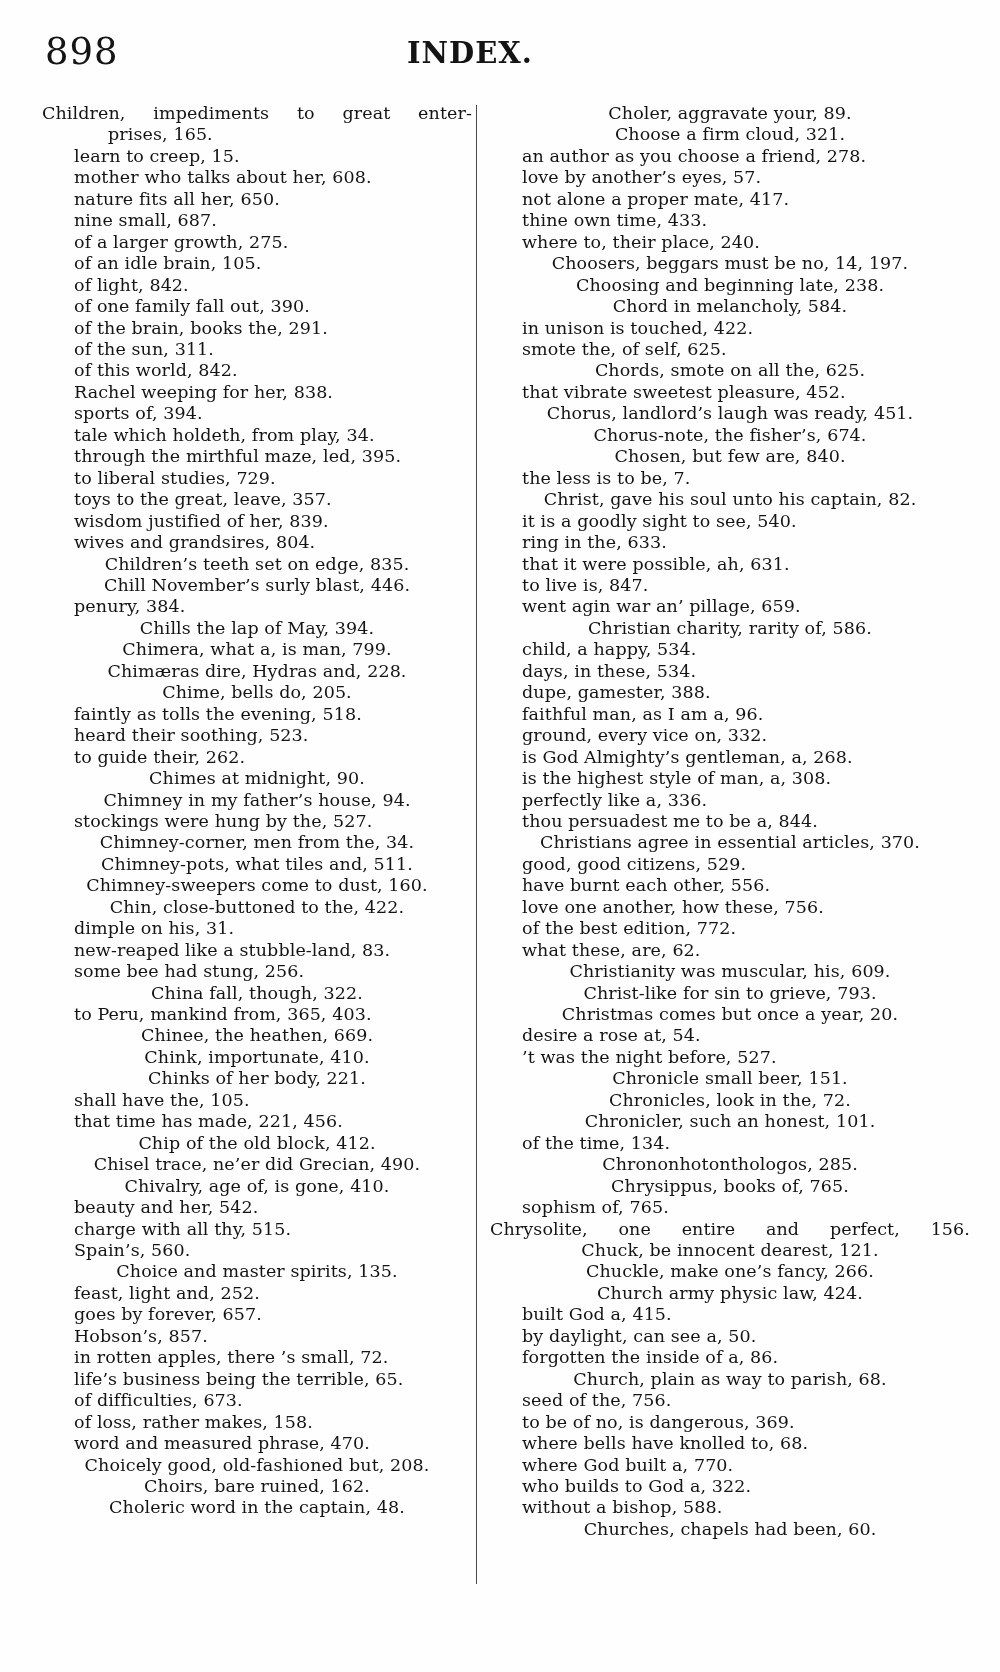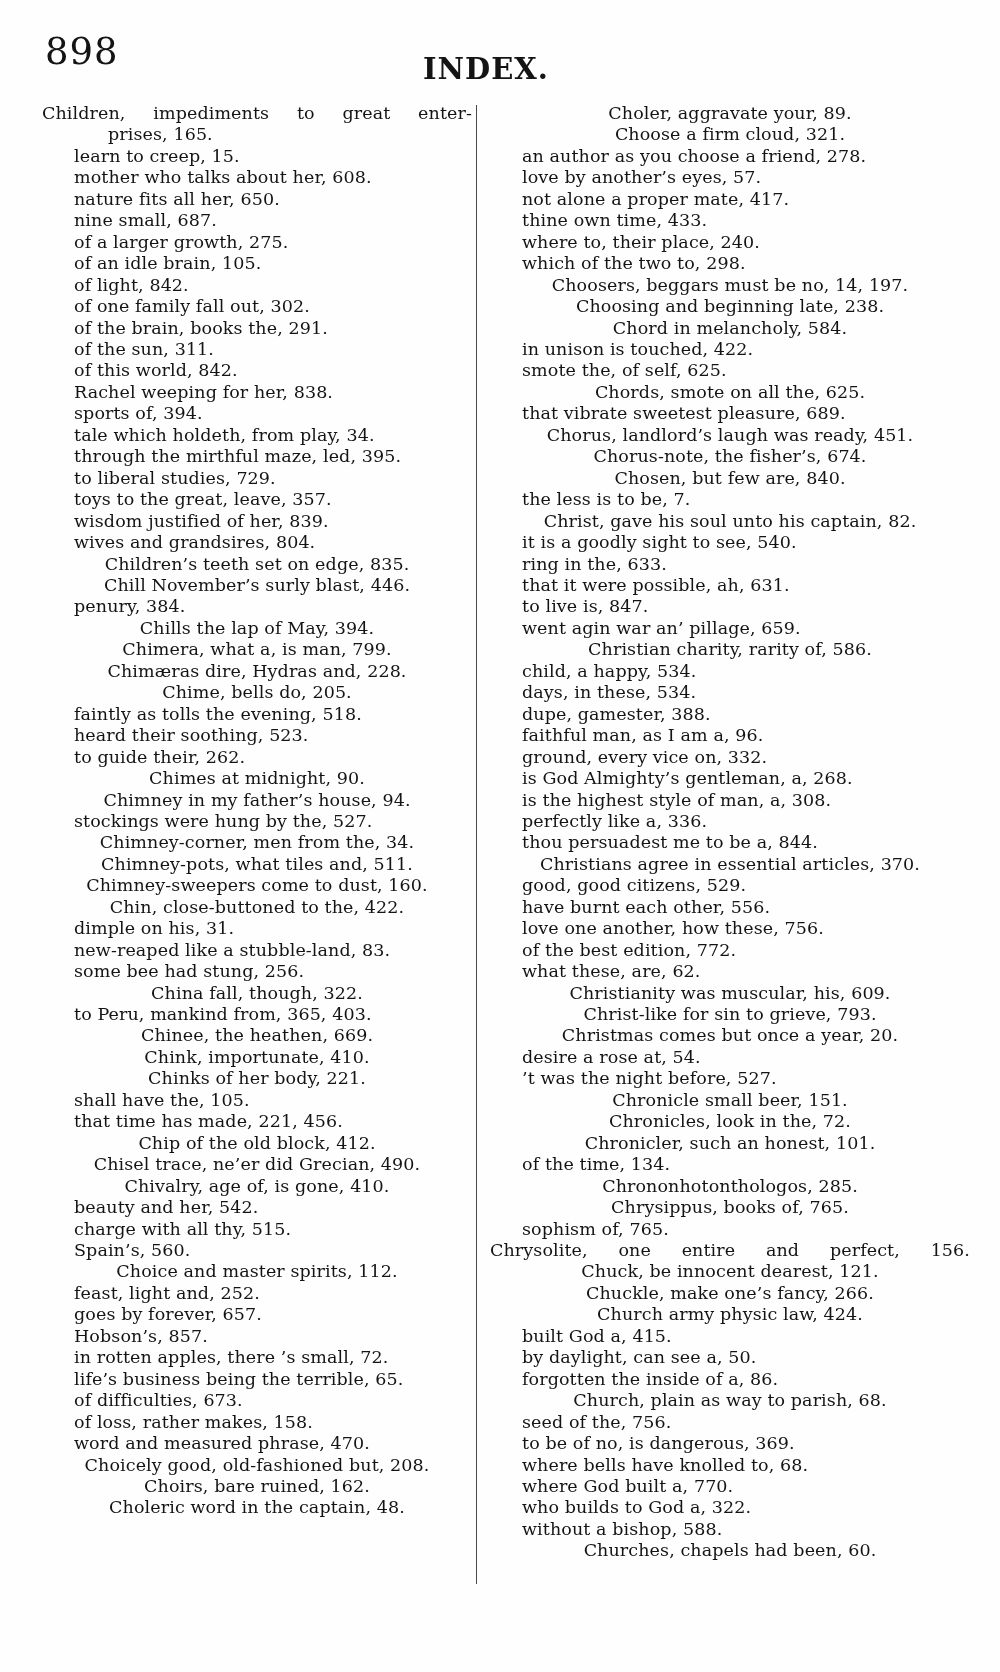--- a/index.html
+++ b/index.html
@@ -33,21 +33,21 @@
     left: 45px;
     top: 2px;
     font-size: 37px;
     letter-spacing: 1px;
   }
   .page-title {
     position: absolute;
     left: 0;
     top: 8px;
     width: 940px;
-    margin: 16px;
+    margin: 0;
     text-align: center;
     font-size: 29px;
     font-weight: bold;
     letter-spacing: 1px;
   }
   .columns {
     position: absolute;
     top: 103px;
     left: 42px;
     right: 30px;
@@ -97,21 +97,21 @@
     <section class="col col-left">
         <div class="line indent-0 justify">Children, impediments to great enter-</div>
         <div class="line indent-2">prises, 165.</div>
         <div class="line indent-1">learn to creep, 15.</div>
         <div class="line indent-1">mother who talks about her, 608.</div>
         <div class="line indent-1">nature fits all her, 650.</div>
         <div class="line indent-1">nine small, 687.</div>
         <div class="line indent-1">of a larger growth, 275.</div>
         <div class="line indent-1">of an idle brain, 105.</div>
         <div class="line indent-1">of light, 842.</div>
-        <div class="line indent-1">of one family fall out, 302.</div>
+        <div class="line indent-1">of one family fall out, 390.</div>
         <div class="line indent-1">of the brain, books the, 291.</div>
         <div class="line indent-1">of the sun, 311.</div>
         <div class="line indent-1">of this world, 842.</div>
         <div class="line indent-1">Rachel weeping for her, 838.</div>
         <div class="line indent-1">sports of, 394.</div>
         <div class="line indent-1">tale which holdeth, from play, 34.</div>
         <div class="line indent-1">through the mirthful maze, led, 395.</div>
         <div class="line indent-1">to liberal studies, 729.</div>
         <div class="line indent-1">toys to the great, leave, 357.</div>
         <div class="line indent-1">wisdom justified of her, 839.</div>
@@ -142,21 +142,21 @@
         <div class="line indent-0">Chink, importunate, 410.</div>
         <div class="line indent-0">Chinks of her body, 221.</div>
         <div class="line indent-1">shall have the, 105.</div>
         <div class="line indent-1">that time has made, 221, 456.</div>
         <div class="line indent-0">Chip of the old block, 412.</div>
         <div class="line indent-0">Chisel trace, ne’er did Grecian, 490.</div>
         <div class="line indent-0">Chivalry, age of, is gone, 410.</div>
         <div class="line indent-1">beauty and her, 542.</div>
         <div class="line indent-1">charge with all thy, 515.</div>
         <div class="line indent-1">Spain’s, 560.</div>
-        <div class="line indent-0">Choice and master spirits, 112.</div>
+        <div class="line indent-0">Choice and master spirits, 135.</div>
         <div class="line indent-1">feast, light and, 252.</div>
         <div class="line indent-1">goes by forever, 657.</div>
         <div class="line indent-1">Hobson’s, 857.</div>
         <div class="line indent-1">in rotten apples, there ’s small, 72.</div>
         <div class="line indent-1">life’s business being the terrible, 65.</div>
         <div class="line indent-1">of difficulties, 673.</div>
         <div class="line indent-1">of loss, rather makes, 158.</div>
         <div class="line indent-1">word and measured phrase, 470.</div>
         <div class="line indent-0">Choicely good, old-fashioned but, 208.</div>
         <div class="line indent-0">Choirs, bare ruined, 162.</div>
@@ -164,28 +164,27 @@
       </section>
     <div class="col-rule"></div>
     <section class="col col-right">
         <div class="line indent-0">Choler, aggravate your, 89.</div>
         <div class="line indent-0">Choose a firm cloud, 321.</div>
         <div class="line indent-1">an author as you choose a friend, 278.</div>
         <div class="line indent-1">love by another’s eyes, 57.</div>
         <div class="line indent-1">not alone a proper mate, 417.</div>
         <div class="line indent-1">thine own time, 433.</div>
         <div class="line indent-1">where to, their place, 240.</div>
-        <div class="line indent-1">which of the two to, 298.</div>
         <div class="line indent-0">Choosers, beggars must be no, 14, 197.</div>
         <div class="line indent-0">Choosing and beginning late, 238.</div>
         <div class="line indent-0">Chord in melancholy, 584.</div>
         <div class="line indent-1">in unison is touched, 422.</div>
         <div class="line indent-1">smote the, of self, 625.</div>
         <div class="line indent-0">Chords, smote on all the, 625.</div>
-        <div class="line indent-1">that vibrate sweetest pleasure, 689.</div>
+        <div class="line indent-1">that vibrate sweetest pleasure, 452.</div>
         <div class="line indent-0">Chorus, landlord’s laugh was ready, 451.</div>
         <div class="line indent-0">Chorus-note, the fisher’s, 674.</div>
         <div class="line indent-0">Chosen, but few are, 840.</div>
         <div class="line indent-1">the less is to be, 7.</div>
         <div class="line indent-0">Christ, gave his soul unto his captain, 82.</div>
         <div class="line indent-1">it is a goodly sight to see, 540.</div>
         <div class="line indent-1">ring in the, 633.</div>
         <div class="line indent-1">that it were possible, ah, 631.</div>
         <div class="line indent-1">to live is, 847.</div>
         <div class="line indent-1">went agin war an’ pillage, 659.</div>

